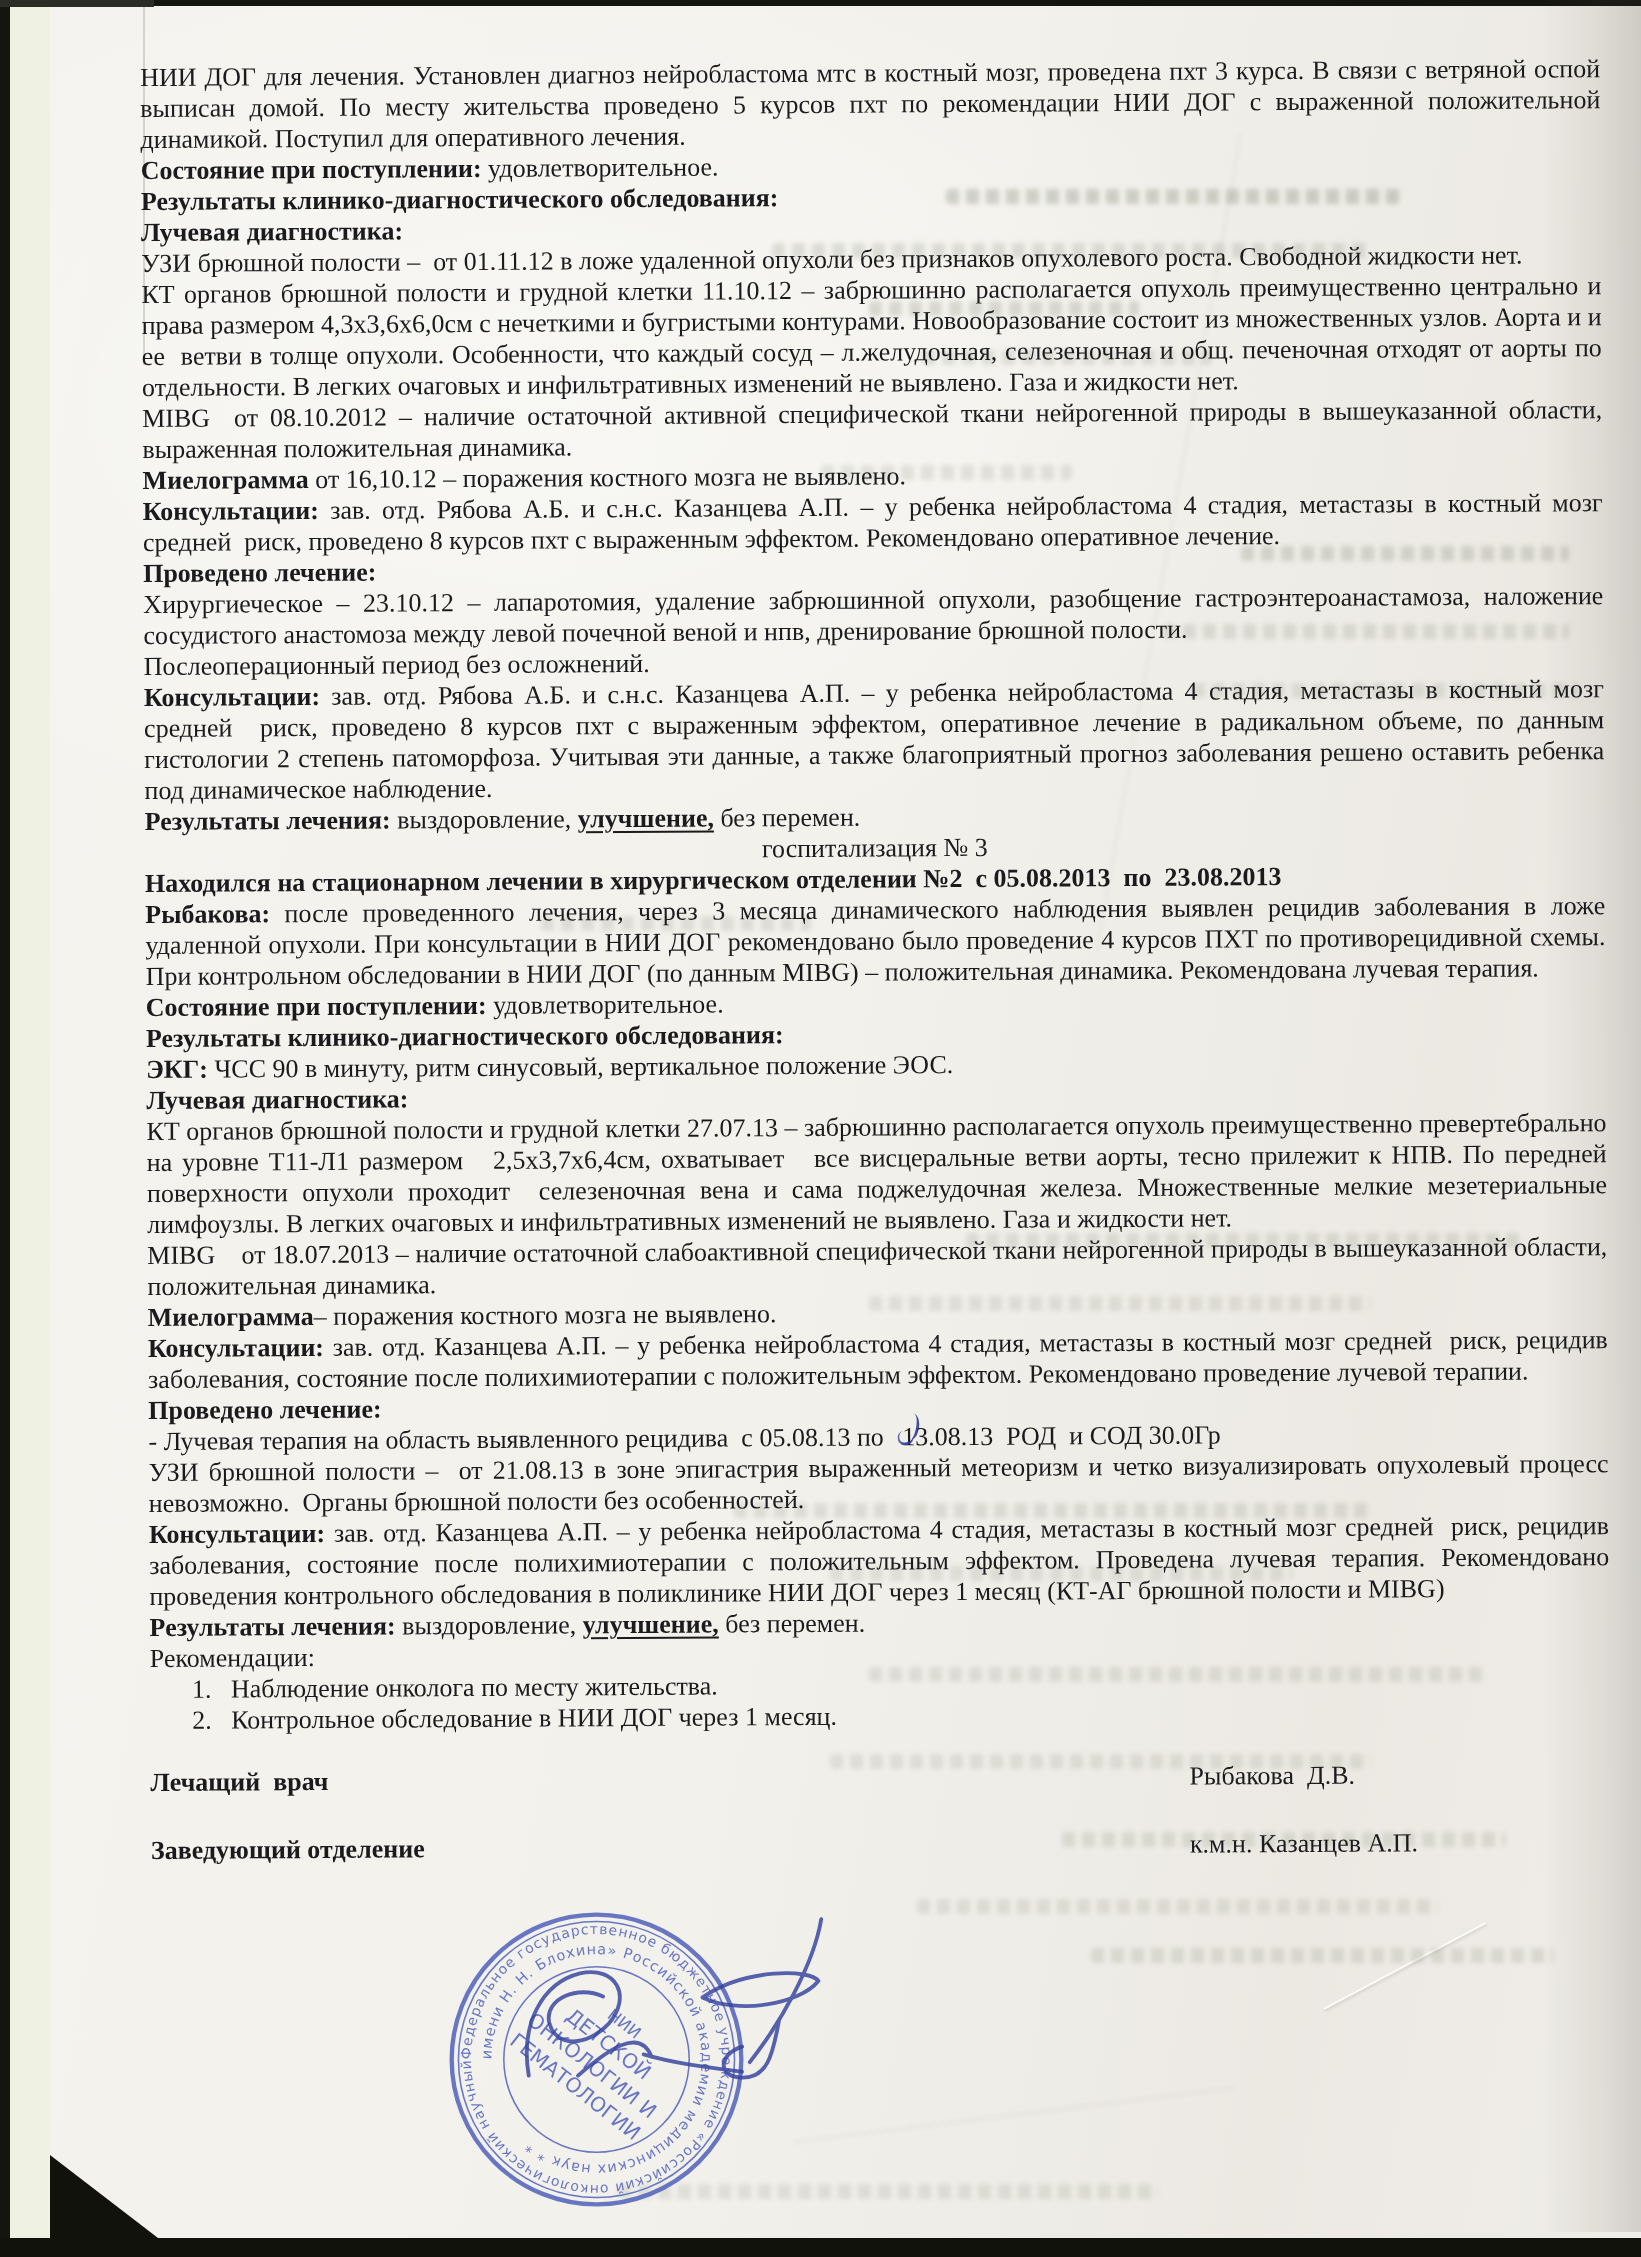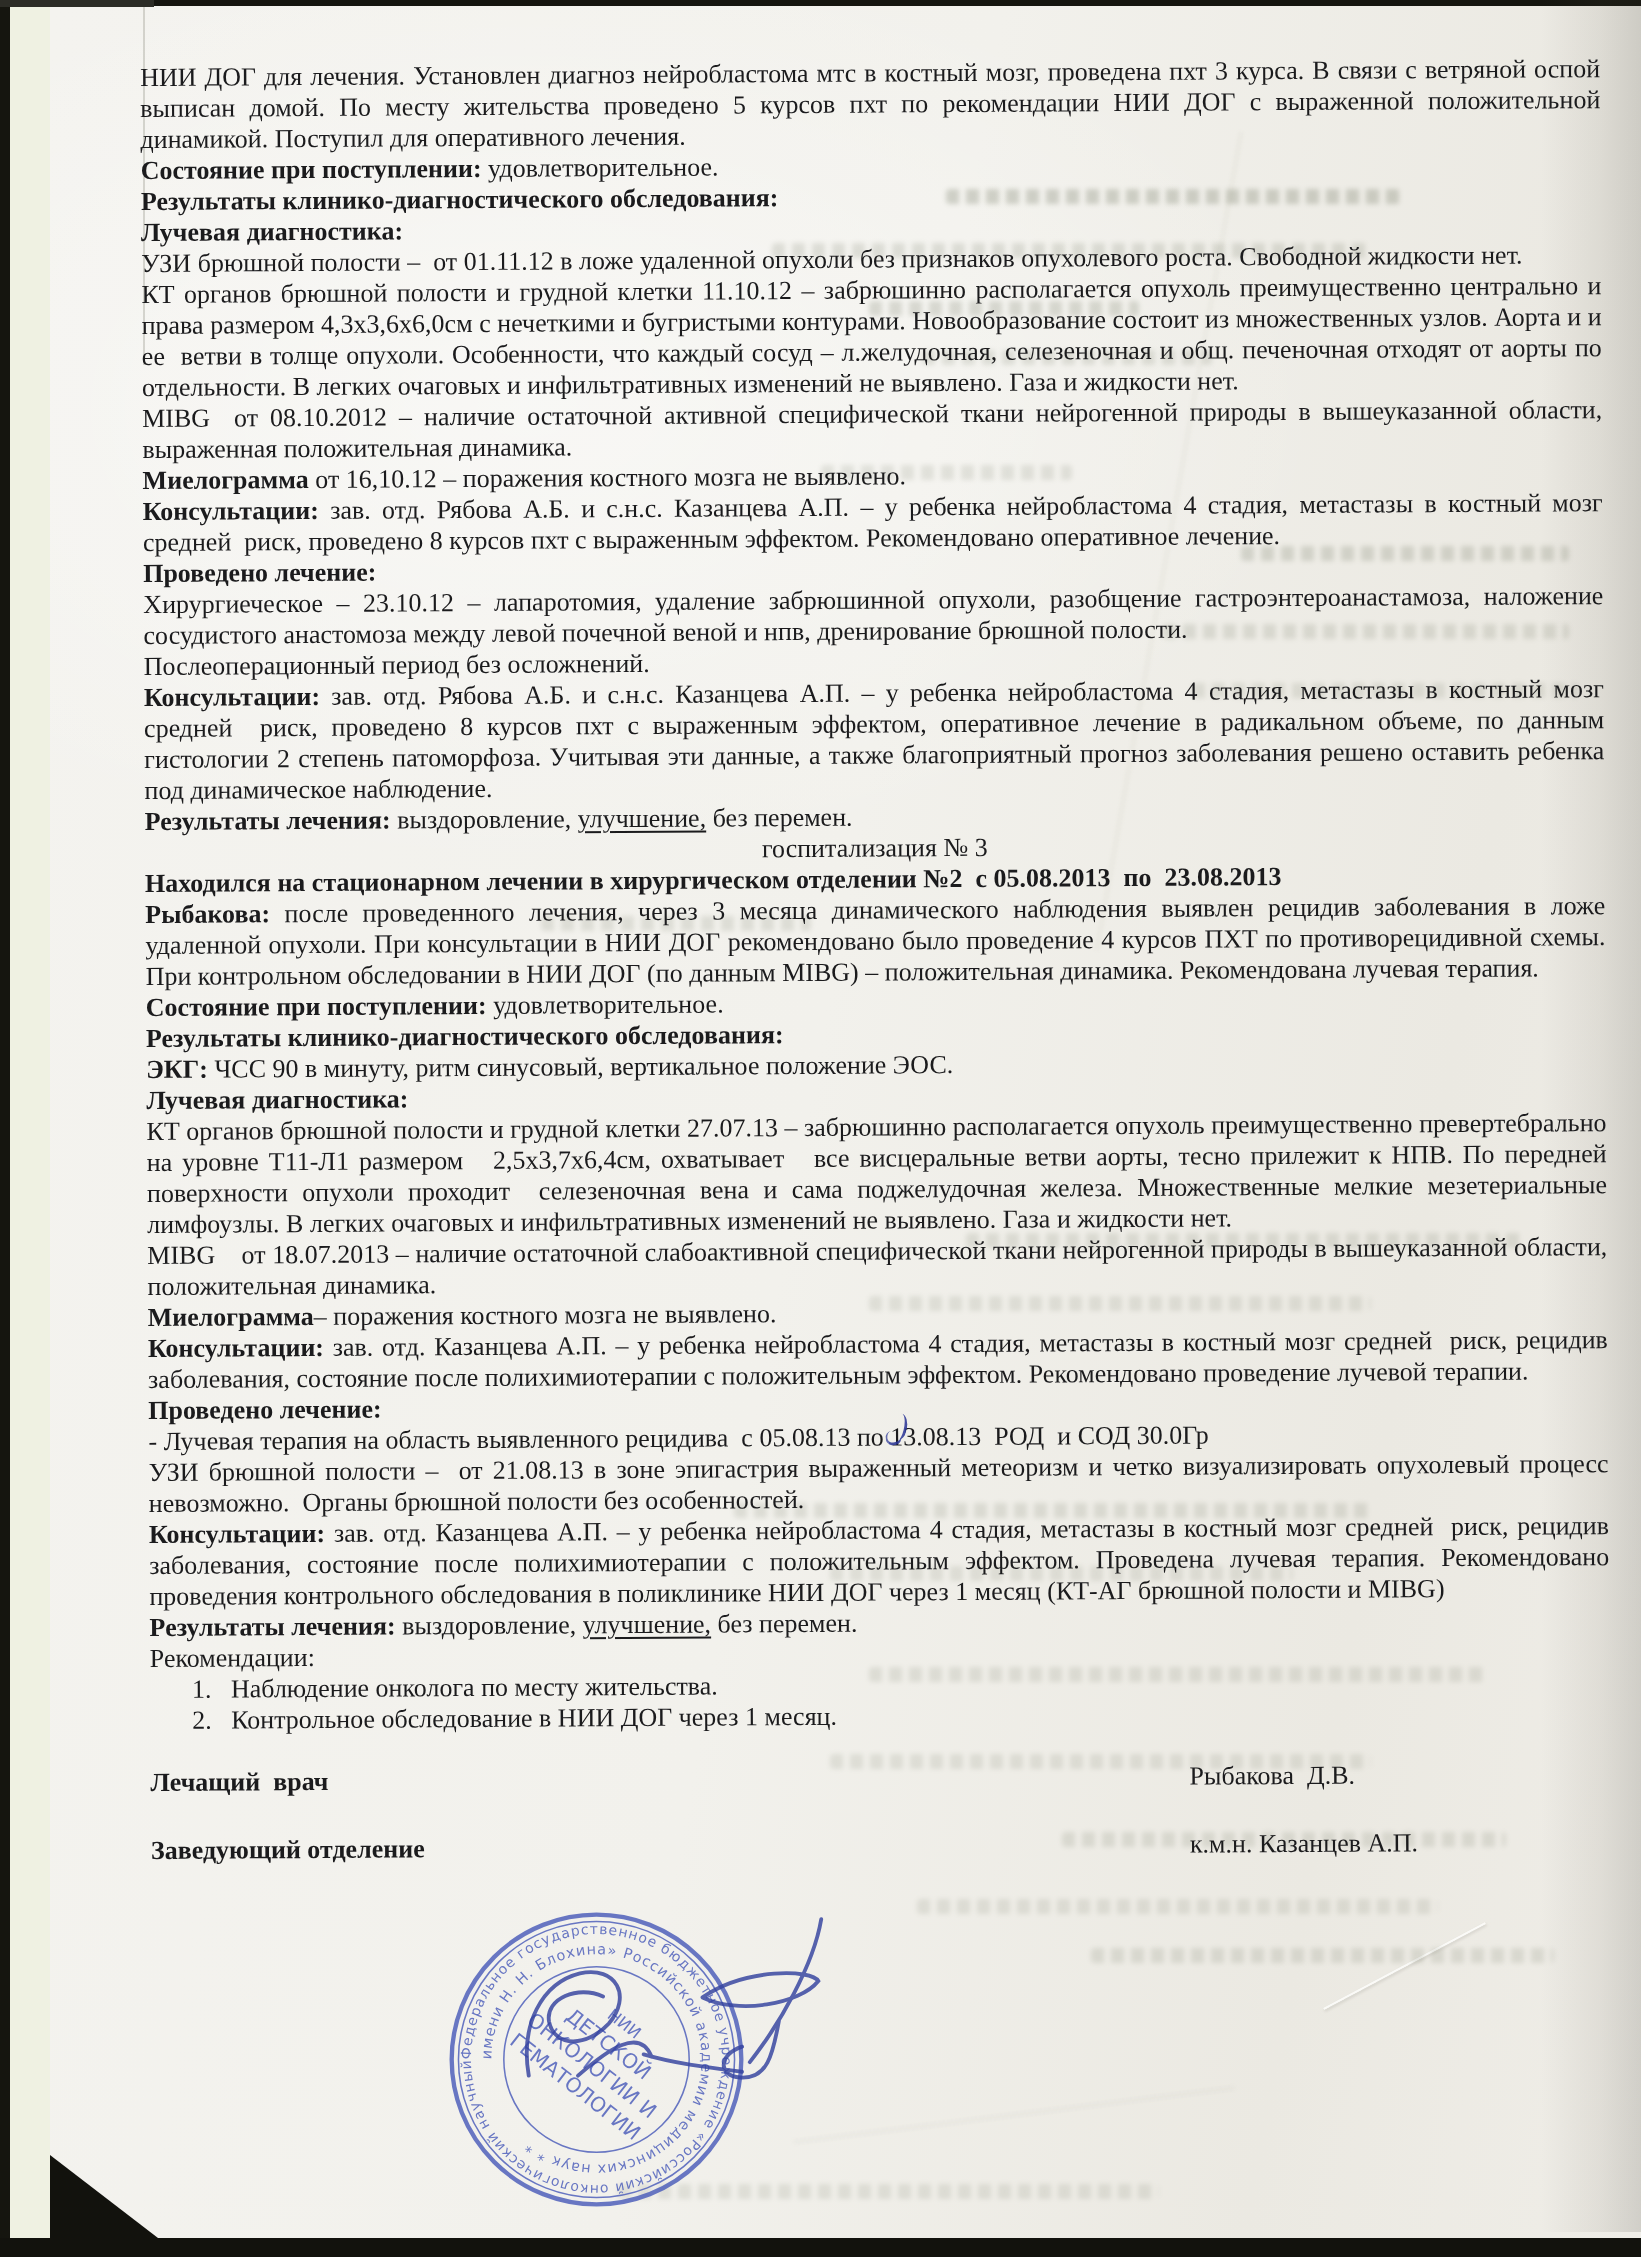--- a/index.html
+++ b/index.html
@@ -36,24 +36,24 @@
   .sm{position:absolute;height:14.5px;filter:blur(2.9px);opacity:.22;border-radius:3.9px;z-index:1;
     background:repeating-linear-gradient(90deg,rgba(104,110,88,.95) 0 12.6px,transparent 12.6px 20px);}
 
   
   .textcol{position:absolute;left:140px;top:62px;width:1460px;z-index:3;
     transform:rotate(-0.35deg);transform-origin:top left;color:#1b1b1d;}
   p.line{margin:0;font-size:26px;line-height:31px;text-align:justify;white-space:pre-wrap;}
   p.center{text-align:center;}
   p.item{padding-left:42px;}
   b{font-weight:bold;}
-  .u{text-decoration:underline;text-underline-offset:3.9px;}
+  .u{text-decoration:underline;text-underline-offset:3.9px;font-weight:bold;}
 
   
-  .pen{position:relative;display:inline-block;}
+  .pen{position:relative;display:inline-block;margin-left:12px;}
   .pen .penstroke{position:absolute;left:-6.8px;top:-7.7px;width:23px;height:37px;pointer-events:none;}
   .pen .penstroke::before{content:"";position:absolute;left:8.7px;top:0;width:11.6px;height:26px;
     border-right:3.4px solid rgba(44,55,150,.88);border-radius:0 60% 40% 60%;transform:rotate(14deg);}
   .pen .penstroke::after{content:"";position:absolute;left:1.9px;top:16.4px;width:13.5px;height:11.6px;
     border-bottom:3.4px solid rgba(44,55,150,.88);border-left:2.9px solid rgba(44,55,150,.72);
     border-radius:50%;transform:rotate(-12deg);}
 
   
   .sigblock{margin-top:31px;}
   .sigrow{display:flex;justify-content:space-between;font-size:26px;line-height:31px;}

